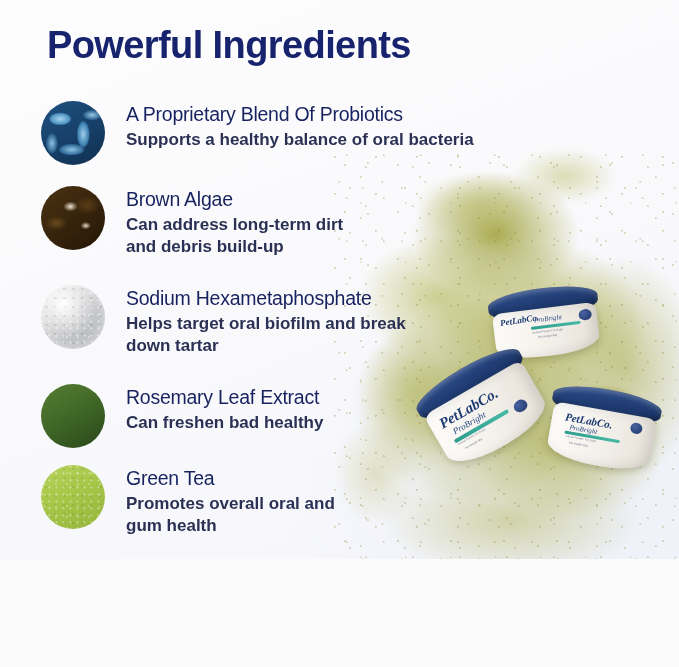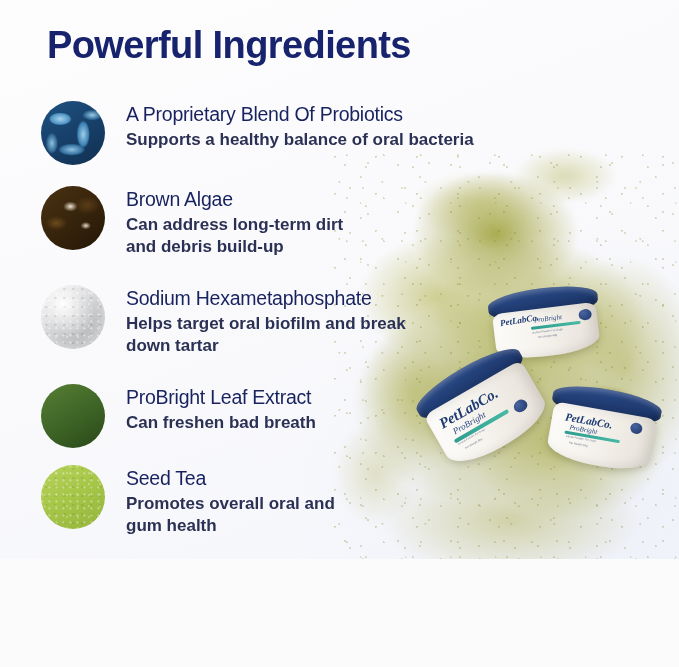--- a/index.html
+++ b/index.html
@@ -244,29 +244,29 @@
     <div class="txt">
       <div class="h">Brown Algae</div>
       <div class="d">Can address long-term dirt
 and debris build-up</div>
     </div>
   </div>
 
   <div class="row" style="top:382px">
     <div class="swatch sw-rosemary"></div>
     <div class="txt">
-      <div class="h">ProBright Leaf Extract</div>
-      <div class="d">Can freshen bad breath</div>
+      <div class="h">Rosemary Leaf Extract</div>
+      <div class="d">Can freshen bad healthy</div>
     </div>
   </div>
 
   <div class="row" style="top:463px">
     <div class="swatch sw-tea"></div>
     <div class="txt">
-      <div class="h">Seed Tea</div>
+      <div class="h">Green Tea</div>
       <div class="d">Promotes overall oral and
 gum health</div>
     </div>
   </div>
 
 
   <div class="jar" id="jar-top">
     <div class="lid"></div>
     <div class="body"></div>
     <div class="brand">PetLabCo.</div>

